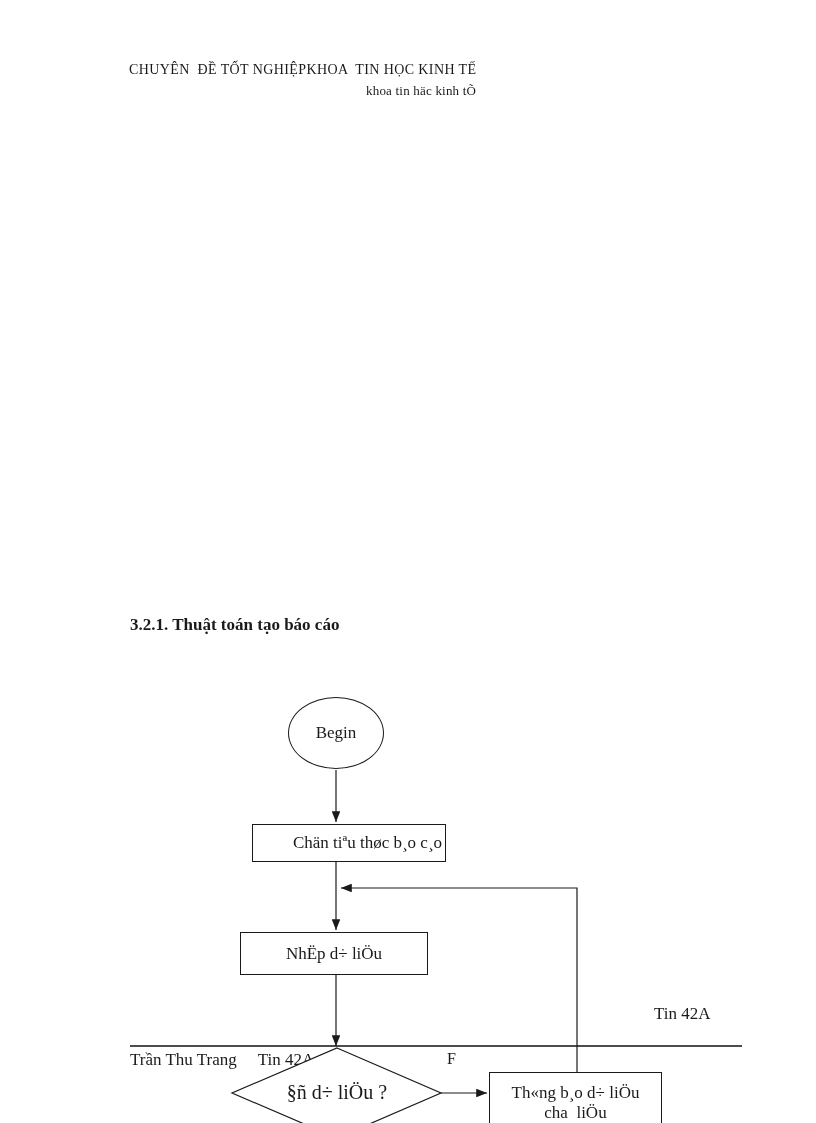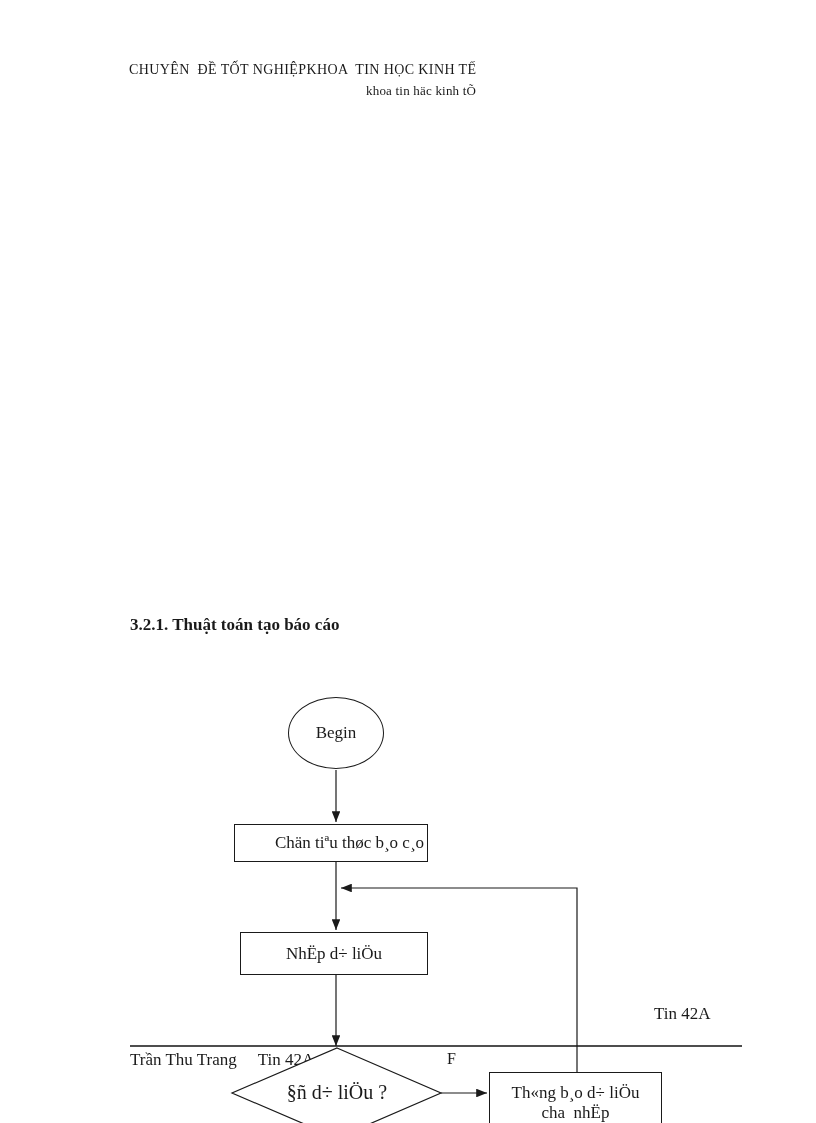--- a/index.html
+++ b/index.html
@@ -44,21 +44,21 @@
     background: #ffffff;
     display: flex; align-items: center; justify-content: center;
     text-align: right;
     font-size: 17px;
     box-sizing: border-box;
   }
   .start-ellipse {
     left: 288px; top: 697px; width: 96px; height: 72px;
     border-radius: 50%;
   }
-  .rect-step1 { left: 234px; top: 824px; width: 194px; height: 38px; padding-left: 37px; }
+  .rect-step1 { left: 252px; top: 824px; width: 194px; height: 38px; padding-left: 37px; }
   .rect-step2 { left: 240px; top: 932px; width: 188px; height: 43px; }
   .rect-step3 {
     left: 489px; top: 1072px; width: 173px; height: 62px;
     flex-direction: column; line-height: 1.18;
   }
   .diamond-label {
     left: 257px; top: 1081px; width: 160px;
     text-align: center; font-size: 20px;
   }
   .false-label { left: 447px; top: 1050px; font-size: 16px; }
@@ -106,14 +106,14 @@
 <div class="abs shape rect-step2">
   <span>NhËp d÷ liÖu</span>
 </div>
 
 <div class="abs diamond-label">§ñ d÷ liÖu ?</div>
 
 <div class="abs false-label">F</div>
 
 <div class="abs shape rect-step3">
   <span class="pre">Th«ng b¸o d÷ liÖu</span>
-  <span class="pre">cha  nhËp</span>
+  <span class="pre">cha  liÖu</span>
 </div>
 
 </body></html>

